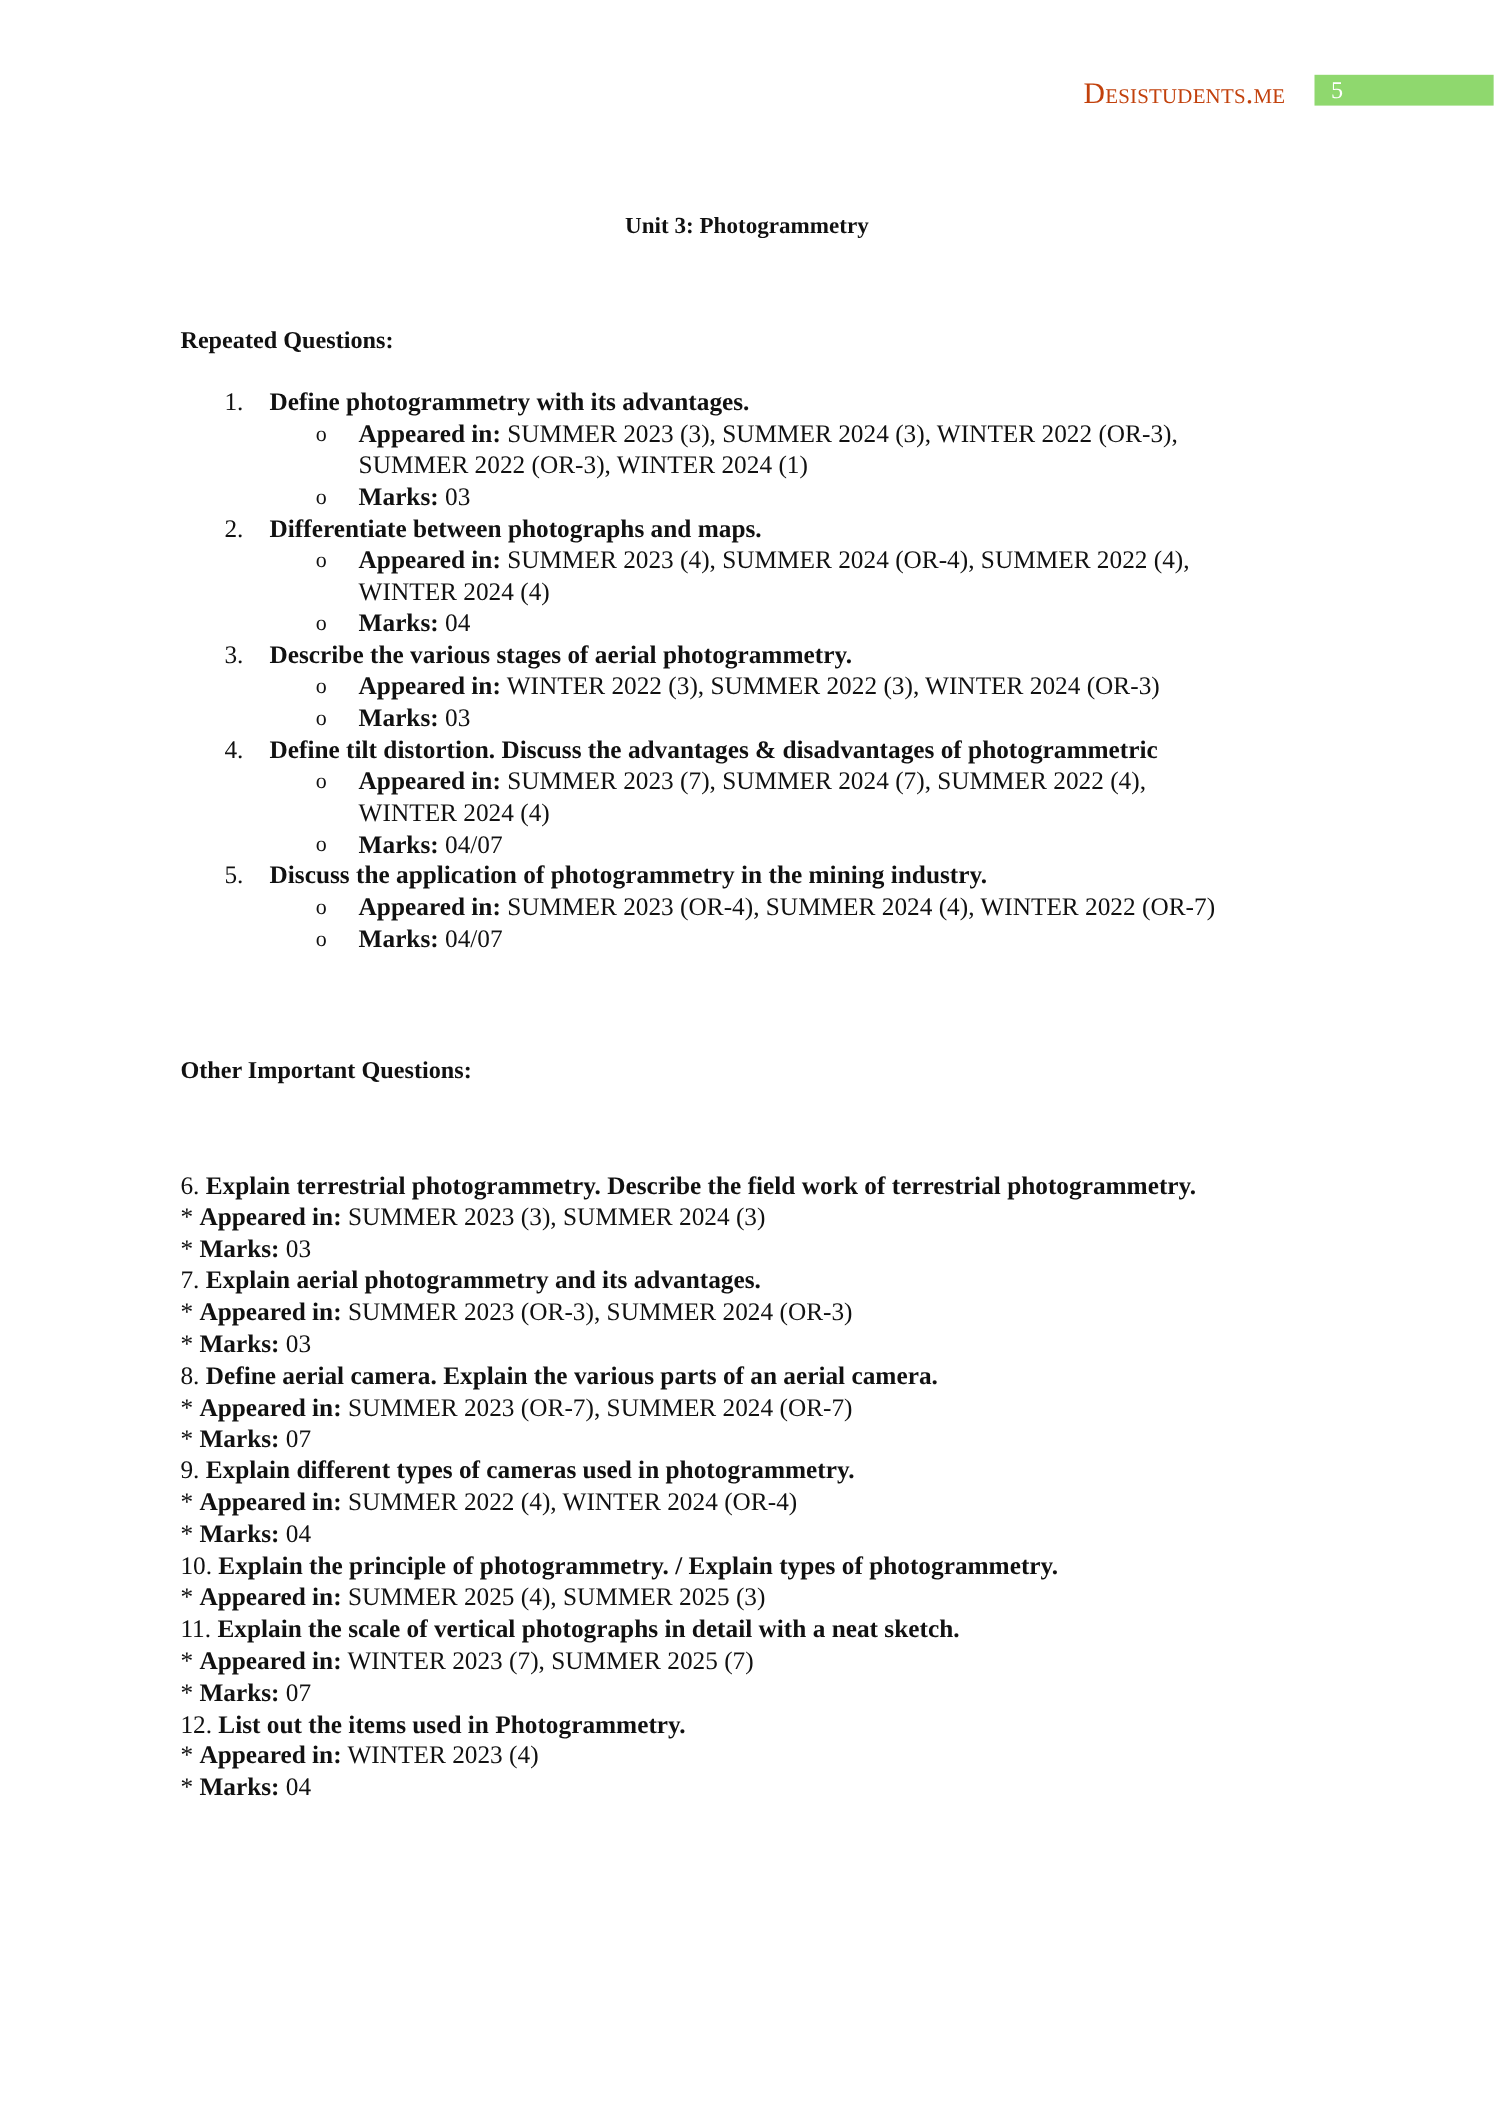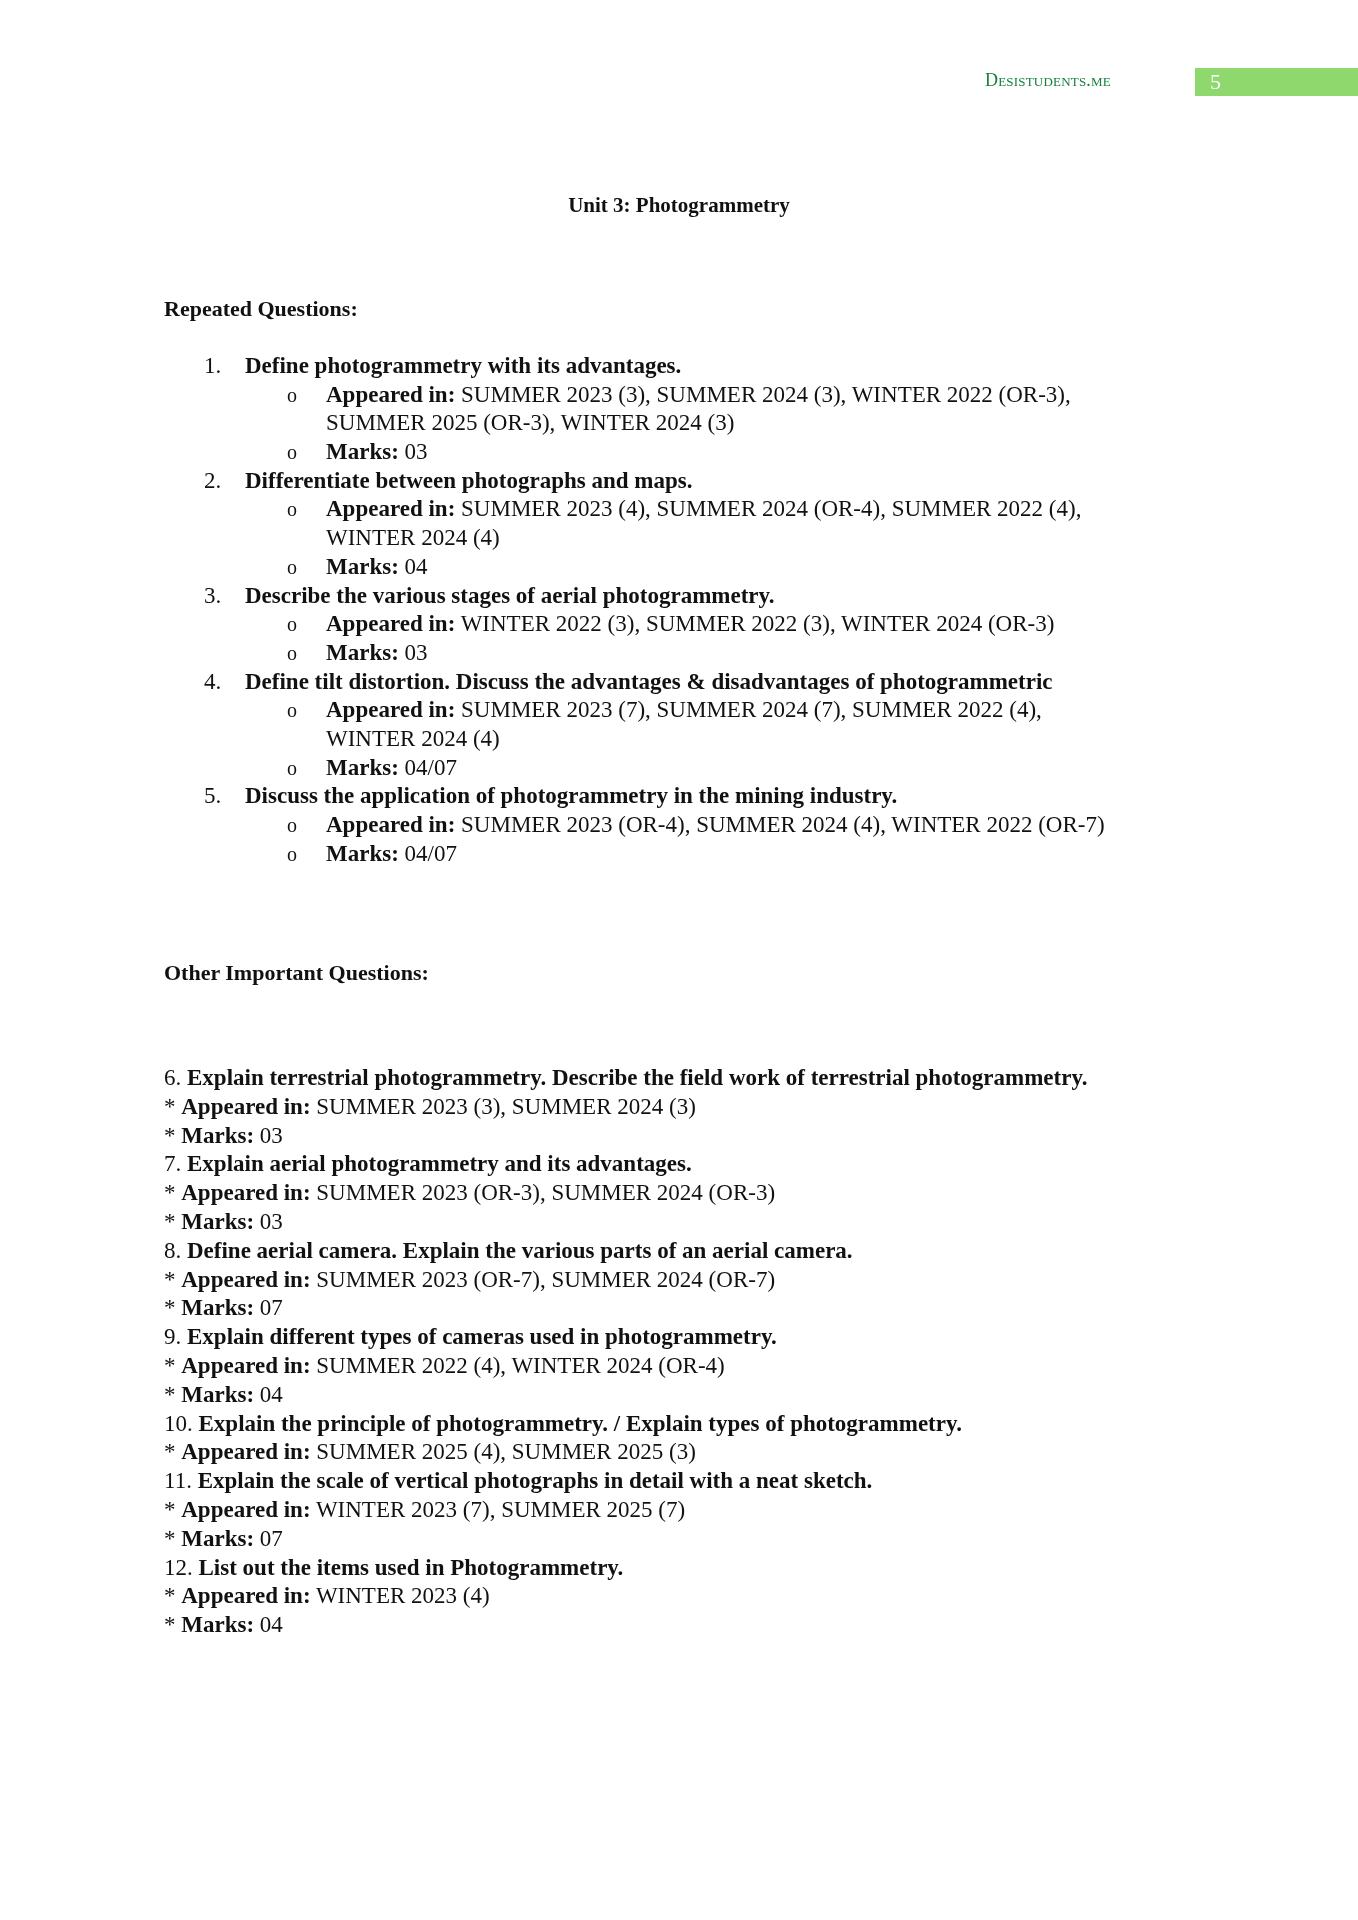--- a/index.html
+++ b/index.html
@@ -1,18 +1,18 @@
 <!DOCTYPE html>
 <html><head>
   <meta charset="utf-8">
   <style>
     html, body { margin: 0; padding: 0; background: #ffffff; }
     body { width: 1358px; height: 1920px; position: relative; overflow: hidden;
            font-family: "Liberation Serif", serif; color: #111; }
-    .header-site { position: absolute; top: 70px; left: 985px; font-size: 18px; color: #15803d;
+    .header-site { position: absolute; top: 70px; left: 985px; font-size: 27px; color: #c2410c;
                    letter-spacing: 0.2px; font-variant: small-caps; font-family: "Liberation Serif", serif; }
     .header-page { position: absolute; top: 68px; left: 1195px; width: 163px; height: 28px;
                    background: #8fd86e; color: #ffffff; font-size: 22px; line-height: 28px;
                    padding-left: 15px; box-sizing: border-box; }
     .title { position: absolute; top: 193px; left: 0; width: 1358px; text-align: center;
              font-weight: bold; font-size: 21px; }
     .sec { position: absolute; left: 164px; font-weight: bold; font-size: 22px; }
     .rep { position: absolute; left: 0; top: 352px; width: 1358px; font-size: 23px; }
     .line { height: 28.7px; line-height: 28.7px; white-space: nowrap; position: relative; }
     .num { position: absolute; left: 204px; }
@@ -36,21 +36,21 @@
 <div class="rep" id="rep">
     <div class="line">
       <span class="num">1.</span>
       <span class="qtext">Define photogrammetry with its advantages.</span>
     </div>
     <div class="line">
       <span class="bul">o</span>
       <span class="sub"><b>Appeared in:</b> <span>SUMMER 2023 (3), SUMMER 2024 (3), WINTER 2022 (OR-3),</span></span>
     </div>
     <div class="line">
-      <span class="sub"><span>SUMMER 2025 (OR-3), WINTER 2024 (3)</span></span>
+      <span class="sub"><span>SUMMER 2022 (OR-3), WINTER 2024 (1)</span></span>
     </div>
     <div class="line">
       <span class="bul">o</span>
       <span class="sub"><b>Marks:</b> <span>03</span></span>
     </div>
     <div class="line">
       <span class="num">2.</span>
       <span class="qtext">Differentiate between photographs and maps.</span>
     </div>
     <div class="line">

